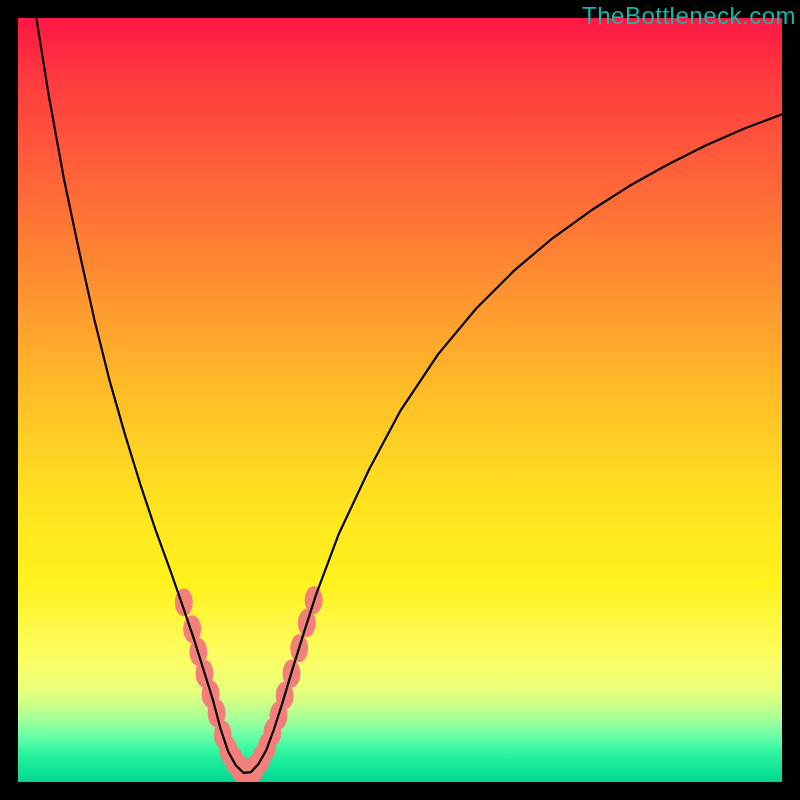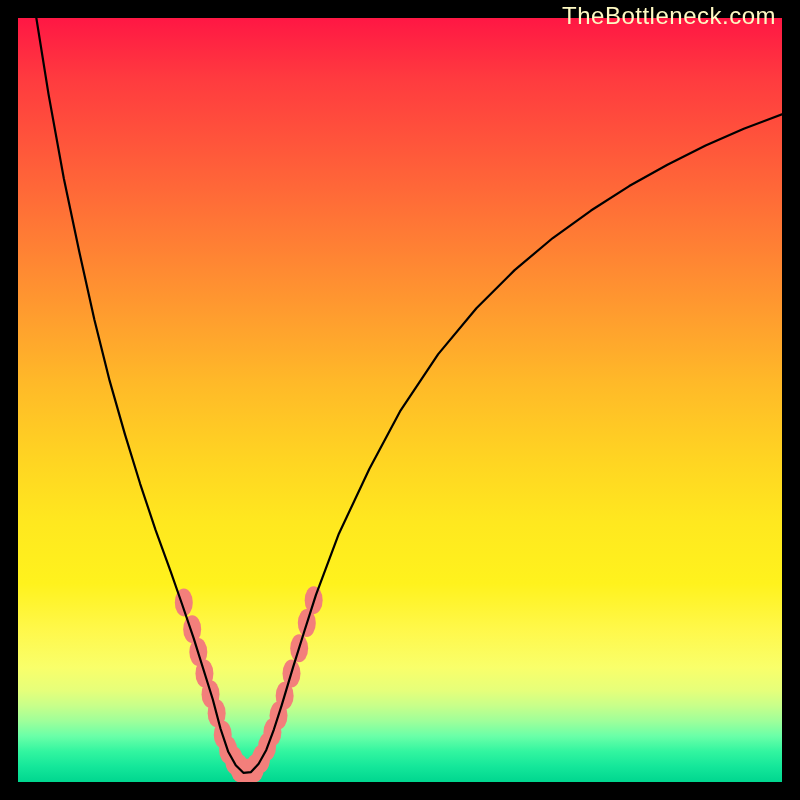--- a/index.html
+++ b/index.html
@@ -40,22 +40,22 @@
       #9fff9a 92%,
       #6affa8 94%,
       #32f5a0 96%,
       #14e79a 98%,
       #00d68f 100%
     );
   }
   .watermark {
     position: absolute;
     top: 2px;
-    right: 24px;
-    color: #fef9c3;
+    right: 4px;
+    color: #14b8a6;
     font-size: 24px;
     letter-spacing: 0.5px;
     font-weight: 500;
     user-select: none;
   }
   svg.curve-layer {
     position: absolute;
     left: 0;
     top: 0;
     width: 764px;

